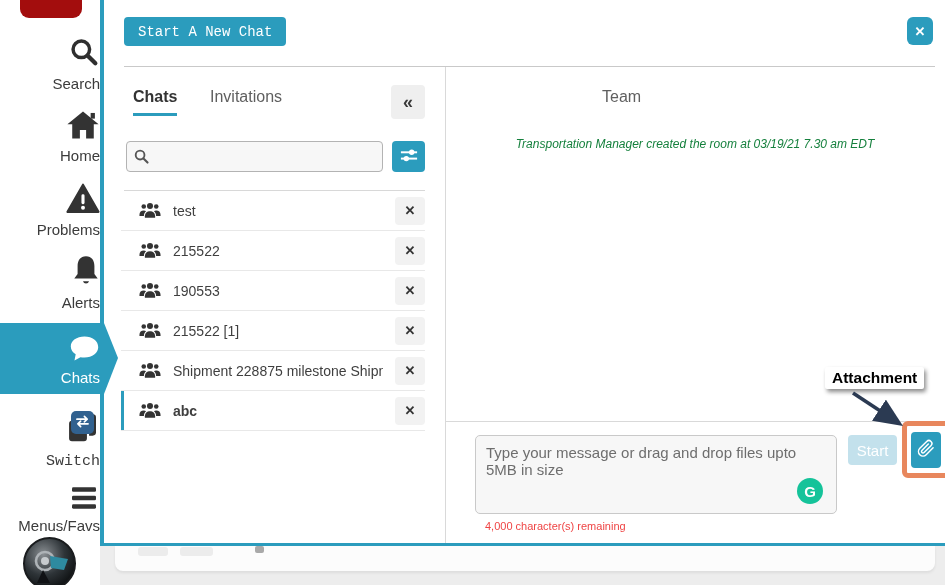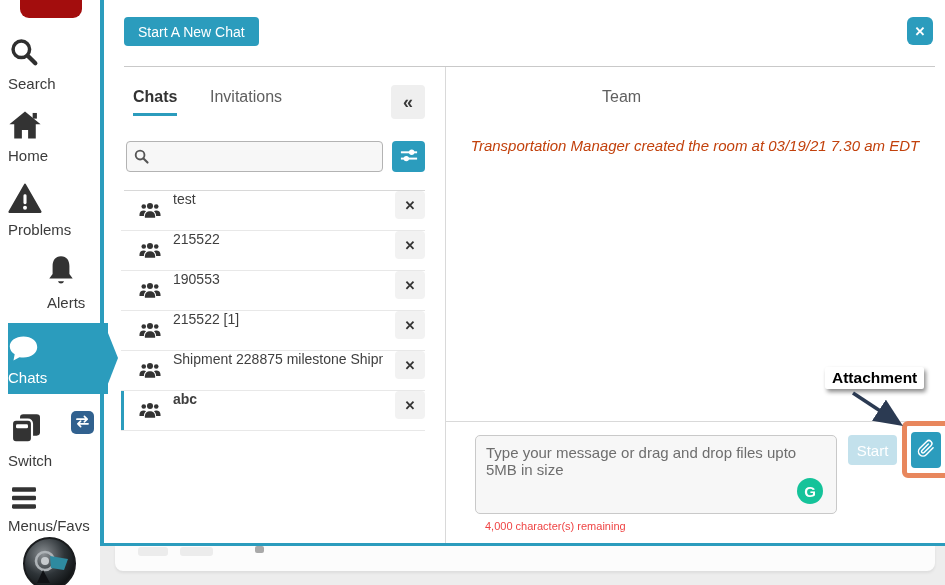--- a/index.html
+++ b/index.html
@@ -11,43 +11,43 @@
     --color-badge_blue:#31618F;
     --color-green:#15C39A;
   }
   *{box-sizing:border-box;margin:0;padding:0;}
   body{font-family:"Liberation Sans",sans-serif;background:#fff;}
   .screen{position:relative;width:945px;height:585px;overflow:hidden;background:#fff;}
 
   
   .sidebar{position:absolute;left:0;top:0;width:100px;height:585px;background:#fff;z-index:5;}
   .logo{position:absolute;left:20px;top:-10px;width:62px;height:28px;border-radius:9px;background:var(--color-red);}
-  .nav-item{position:absolute;left:8px;width:100px;text-align:left;cursor:pointer;}
+  .nav-item{position:absolute;left:0;width:100px;text-align:right;cursor:pointer;}
   .nav-icon{display:inline-block;}
   .nav-label{display:block;font-size:15px;color:#3b3b3b;margin-top:3px;}
   .nav-search{top:36px;} .nav-home{top:110px;} .nav-problems{top:183px;} .nav-alerts{top:255px;padding-left:39px;}
   .nav-chats{top:323px;height:71px;background:var(--color-teal);padding-top:12px;}
   .nav-chats .nav-label{color:#fff;}
   .chats-arrow{position:absolute;left:104px;top:323px;width:0;height:0;
     border-top:35px solid transparent;border-bottom:36px solid transparent;
     border-left:14px solid var(--color-teal);z-index:6;}
-  .nav-switch{top:413px;}
+  .nav-switch{top:413px;font-family:Liberation Mono, monospace;}
   .switch-badge{position:absolute;left:71px;top:411px;width:23px;height:23px;border-radius:5px;
     background:var(--color-badge_blue);display:flex;align-items:center;justify-content:center;cursor:pointer;}
   .nav-menus{top:486px;}
   .avatar{position:absolute;left:23px;top:537px;width:53px;height:53px;border-radius:50%;cursor:pointer;}
 
   
   .modal-body{position:absolute;left:104px;top:0;width:841px;height:543px;background:#fff;z-index:2;}
   .modal-accent-left{position:absolute;left:100px;top:0;width:4px;height:546px;background:var(--color-teal);z-index:3;}
   .modal-bottom-border{position:absolute;left:100px;top:543px;width:845px;height:3px;background:var(--color-teal);z-index:4;}
 
   .btn-start-chat{position:absolute;left:124px;top:17px;height:29px;padding:0 14px;
     background:var(--color-teal);color:#fff;font-size:14px;border:none;border-radius:4px;
-    font-family:Liberation Sans, sans-serif;cursor:pointer;z-index:3;}
+    font-family:Liberation Mono, monospace;cursor:pointer;z-index:3;}
   .btn-close{position:absolute;left:907px;top:17px;width:26px;height:28px;background:var(--color-teal);
     color:#fff;border:none;border-radius:6px;font-size:13px;font-weight:bold;cursor:pointer;z-index:3;
     display:flex;align-items:center;justify-content:center;}
   .top-divider{position:absolute;left:124px;top:66px;width:811px;height:1px;background:#c9c9c9;z-index:3;}
   .v-divider{position:absolute;left:445px;top:67px;width:1px;height:476px;background:#d9d9d9;z-index:3;}
 
   .tab{position:absolute;top:88px;font-size:16px;color:#5f5f5f;padding-bottom:7px;cursor:pointer;z-index:3;background:transparent;border:none;font-family:"Liberation Sans",sans-serif;}
   .tab.active{color:#333;font-weight:bold;border-bottom:3px solid var(--color-teal);}
   .tab-chats{left:133px;} .tab-invitations{left:210px;}
   .tab-discussion{left:473px;} .tab-team{left:581px;margin-left:21px;}
@@ -57,32 +57,32 @@
 
   .search-wrap{position:absolute;left:126px;top:141px;width:257px;height:31px;z-index:3;}
   .search-input{width:100%;height:100%;border:1px solid #b3b3b3;border-radius:4px;background:#f7f7f7;
     padding:0 8px 0 30px;font-size:14px;color:#333;font-family:"Liberation Sans",sans-serif;outline:none;}
   .search-glass{position:absolute;left:7px;top:7px;}
   .btn-filter{position:absolute;left:392px;top:141px;width:33px;height:31px;background:var(--color-teal);
     border:none;border-radius:4px;cursor:pointer;z-index:3;display:flex;align-items:center;justify-content:center;}
 
   .list-top-divider{position:absolute;left:124px;top:190px;width:301px;height:1px;background:#d8d8d8;z-index:3;}
   .chat-list{position:absolute;left:121px;top:191px;width:304px;z-index:3;}
-  .chat-row{position:relative;height:40px;display:flex;border-bottom:1px solid #e8e8e8;
+  .chat-row{position:relative;height:40px;display:flex;align-items:center;border-bottom:1px solid #e8e8e8;
     padding-left:18px;cursor:pointer;background:#fff;}
   .row-accent{display:none;position:absolute;left:0;top:0;bottom:0;width:3px;background:var(--color-teal);}
   .chat-row.selected .row-accent{display:block;}
   .row-icon{display:flex;align-items:center;}
   .row-label{margin-left:12px;font-size:14px;color:#3f3f3f;white-space:nowrap;overflow:hidden;max-width:210px;}
   .chat-row.selected .row-label{font-weight:bold;}
   .row-close{margin-left:auto;margin-right:0;width:30px;height:28px;background:#f2f2f2;border:none;
     border-radius:4px;font-size:13px;font-weight:bold;color:#333;cursor:pointer;}
 
   .system-msg{position:absolute;left:455px;top:137px;width:480px;text-align:center;font-style:italic;
-    font-size:15px;color:#c2410c;z-index:3;}
+    font-size:12px;color:#15803d;z-index:3;}
 
   .composer-divider{position:absolute;left:445px;top:421px;width:500px;height:1px;background:#d9d9d9;z-index:3;}
   .message-input{position:absolute;left:475px;top:435px;width:362px;height:79px;background:#f7f7f7;
     border:1px solid #c9c9c9;border-radius:5px;padding:8px 10px;font-size:15px;color:#333;resize:none;
     font-family:"Liberation Sans",sans-serif;outline:none;z-index:3;}
   .message-input::placeholder{color:#6e6e6e;}
   .grammarly{position:absolute;left:797px;top:478px;width:26px;height:26px;border-radius:50%;
     background:var(--color-green);color:#fff;font-size:15px;font-weight:bold;display:flex;align-items:center;
     justify-content:center;z-index:4;cursor:pointer;}
   .btn-send{position:absolute;left:848px;top:435px;width:49px;height:30px;background:var(--color-send_disabled);

